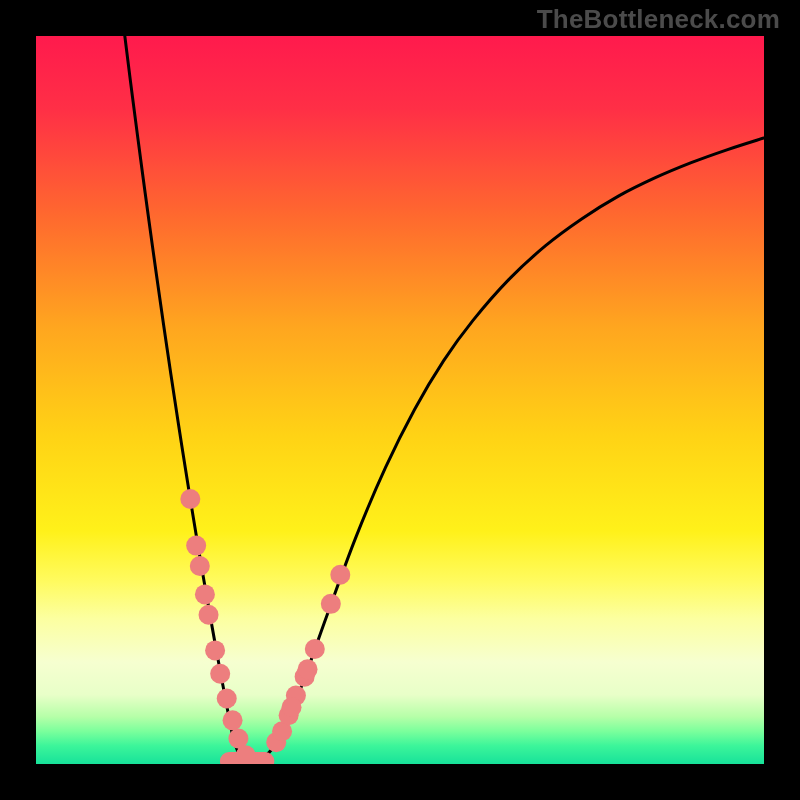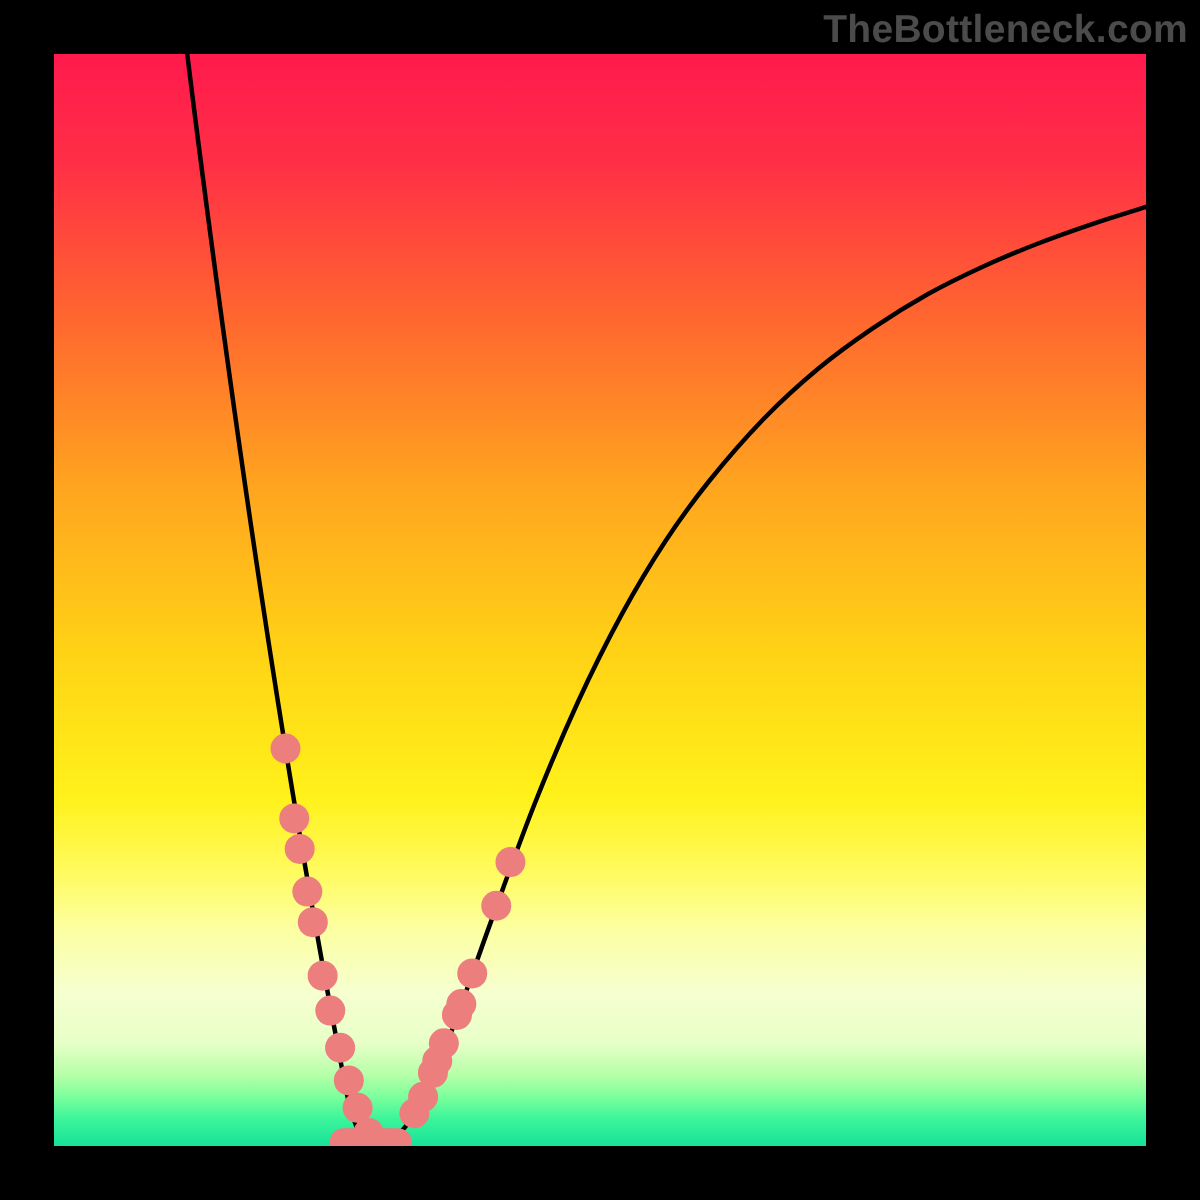--- a/index.html
+++ b/index.html
@@ -14,21 +14,21 @@
   .frame {
     position: absolute;
     width: 800px;
     height: 800px;
     background: #000;
     box-sizing: border-box;
   }
   .watermark {
     position: absolute;
     top: 4px;
-    right: 8px;
+    right: 20px;
     color: #4b4b4b;
     font-size: 26px;
     font-weight: bold;
     letter-spacing: 0.2px;
     z-index: 10;
     text-align: right;
   }
   .plot-area {
     position: absolute;
     left: 36px;

